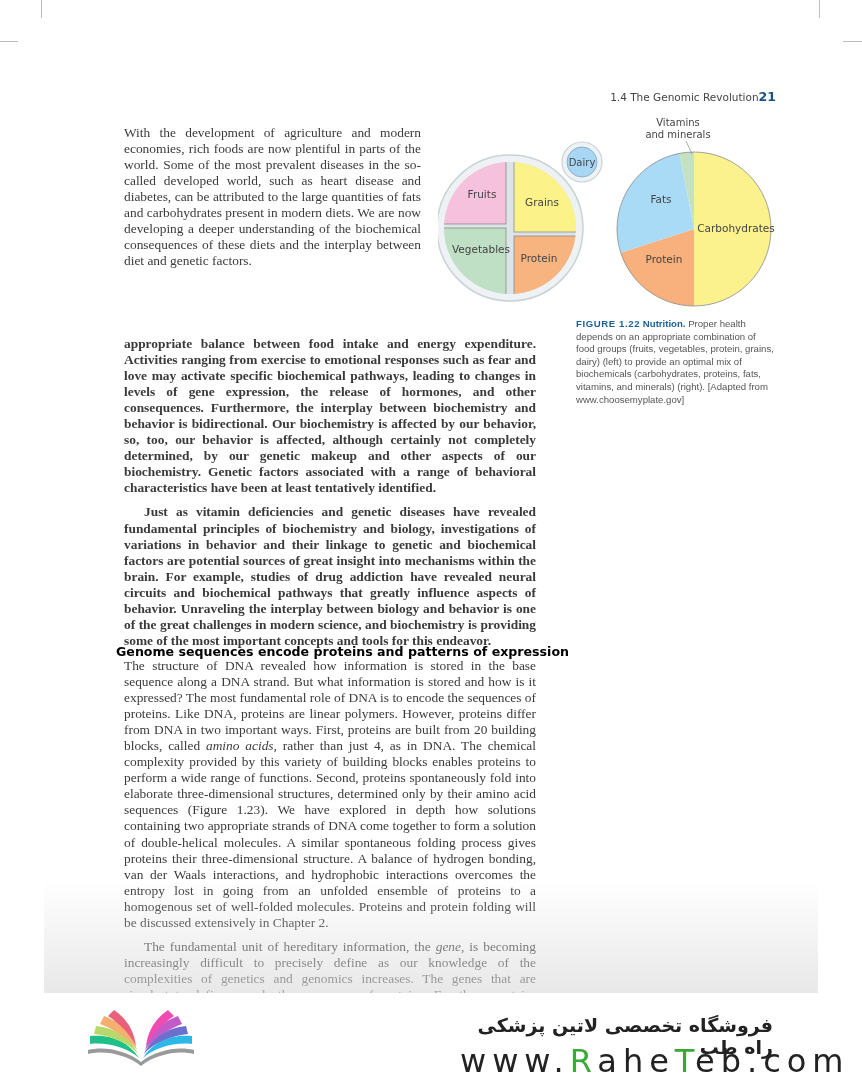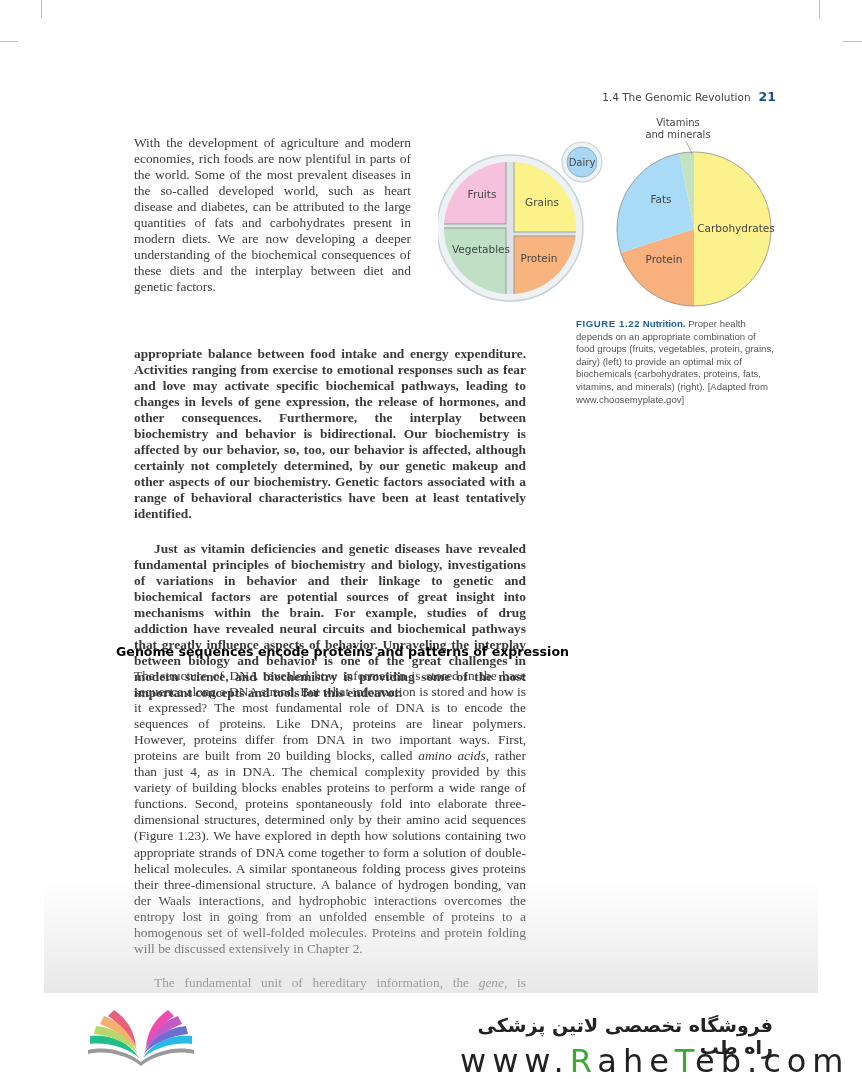--- a/index.html
+++ b/index.html
@@ -1,23 +1,23 @@
 <!DOCTYPE html>
 <html><head>
 <meta charset="utf-8">
 <style>
   html, body { margin:0; padding:0; }
   body { width:862px; height:1079px; position:relative; background:#ffffff; overflow:hidden;
          font-family:"Liberation Serif", serif; color:#3a3a3a; }
   .crop { position:absolute; background:#bdbdbd; }
   .running-head { position:absolute; top:89px; left:580px; width:196px; text-align:right;
         font-family:"DejaVu Sans", sans-serif; font-size:10.5px; color:#444; white-space:nowrap; }
-  .running-head .pg { color:#1b4f8a; font-weight:bold; font-size:12.5px; margin-left:8px; }
+  .running-head .pg { color:#1b4f8a; font-weight:bold; font-size:12.5px; }
   .body-text { position:absolute; font-size:13.4px; line-height:16.05px; text-align:justify; color:#3a3a3a; }
-  .body-text p { margin:18px; }
+  .body-text p { margin:8px; }
   .indent { text-indent:20px; }
   .col-narrow { left:116px; top:117px; width:313px; }
   .col-wide { left:116px; top:328px; width:428px;font-weight:bold; }
   .heading { position:absolute; left:116px; top:628px; font-family:"DejaVu Sans", sans-serif;
         font-size:12.6px; font-weight:bold; color:#000000;margin-top:16px; }
   .section2 { left:116px; top:650px; width:428px; }
   .caption { position:absolute; left:576px; top:318px; width:200px; font-family:Liberation Sans, sans-serif;
         font-size:9.6px; line-height:12.6px; color:#555; }
   .caption .fig { color:#1b5f9a; font-weight:bold; letter-spacing:0.6px; }
   .caption .title { color:#1b5f9a; font-weight:bold; }

